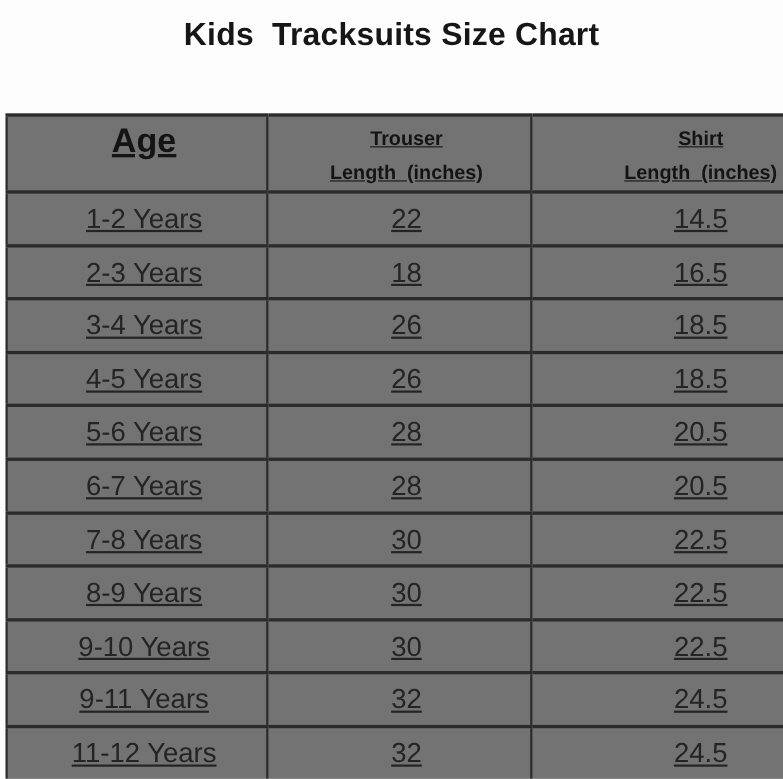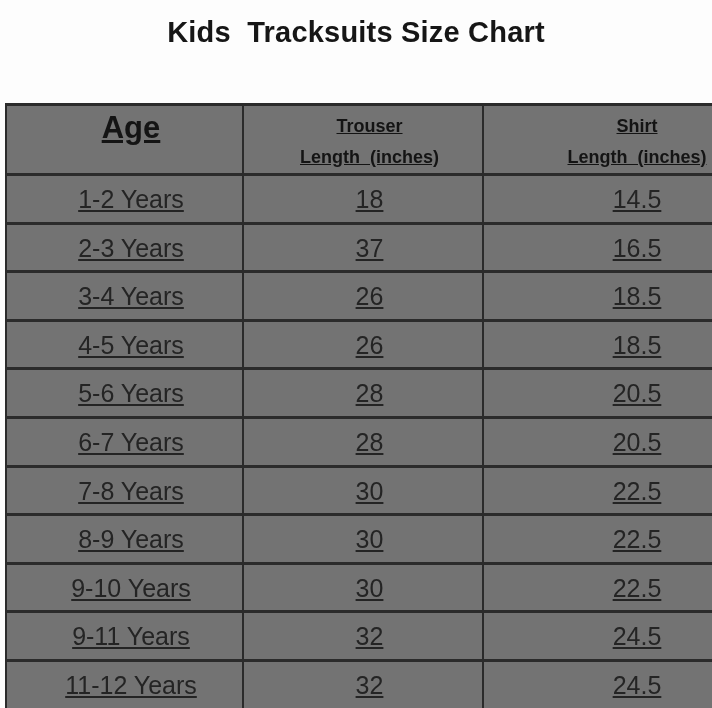--- a/index.html
+++ b/index.html
@@ -84,26 +84,26 @@
       </th>
       <th>
         <span class="hdr-line">Shirt</span>
         <span class="hdr-line">Length  (inches)</span>
       </th>
     </tr>
   </thead>
   <tbody>
     <tr>
       <td>1-2 Years</td>
-      <td>18</td>
+      <td>22</td>
       <td>14.5</td>
     </tr>
     <tr>
       <td>2-3 Years</td>
-      <td>37</td>
+      <td>18</td>
       <td>16.5</td>
     </tr>
     <tr>
       <td>3-4 Years</td>
       <td>26</td>
       <td>18.5</td>
     </tr>
     <tr>
       <td>4-5 Years</td>
       <td>26</td>

